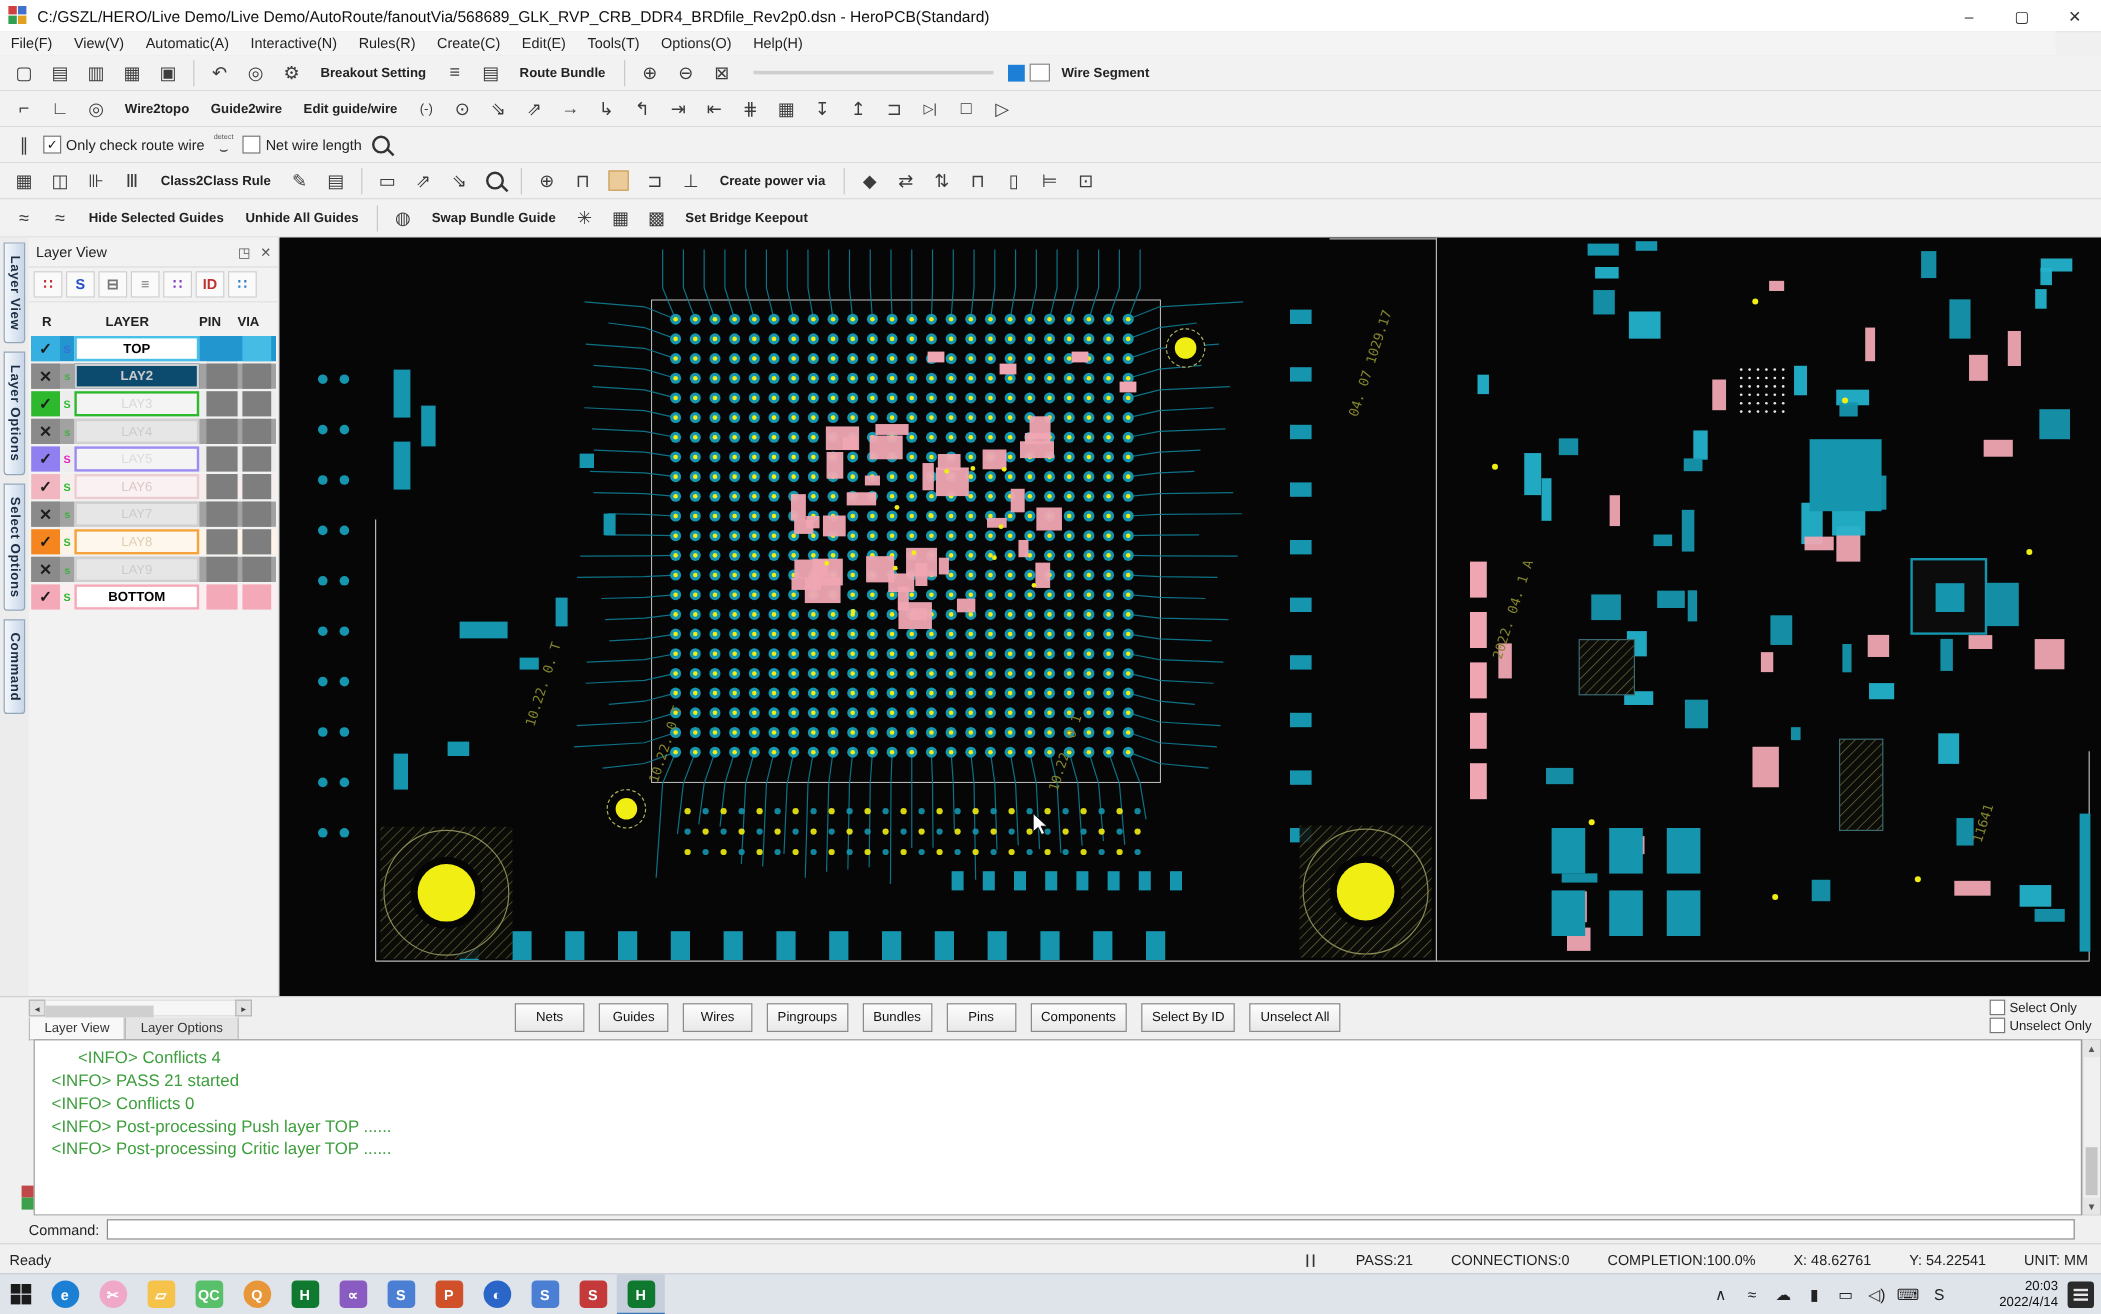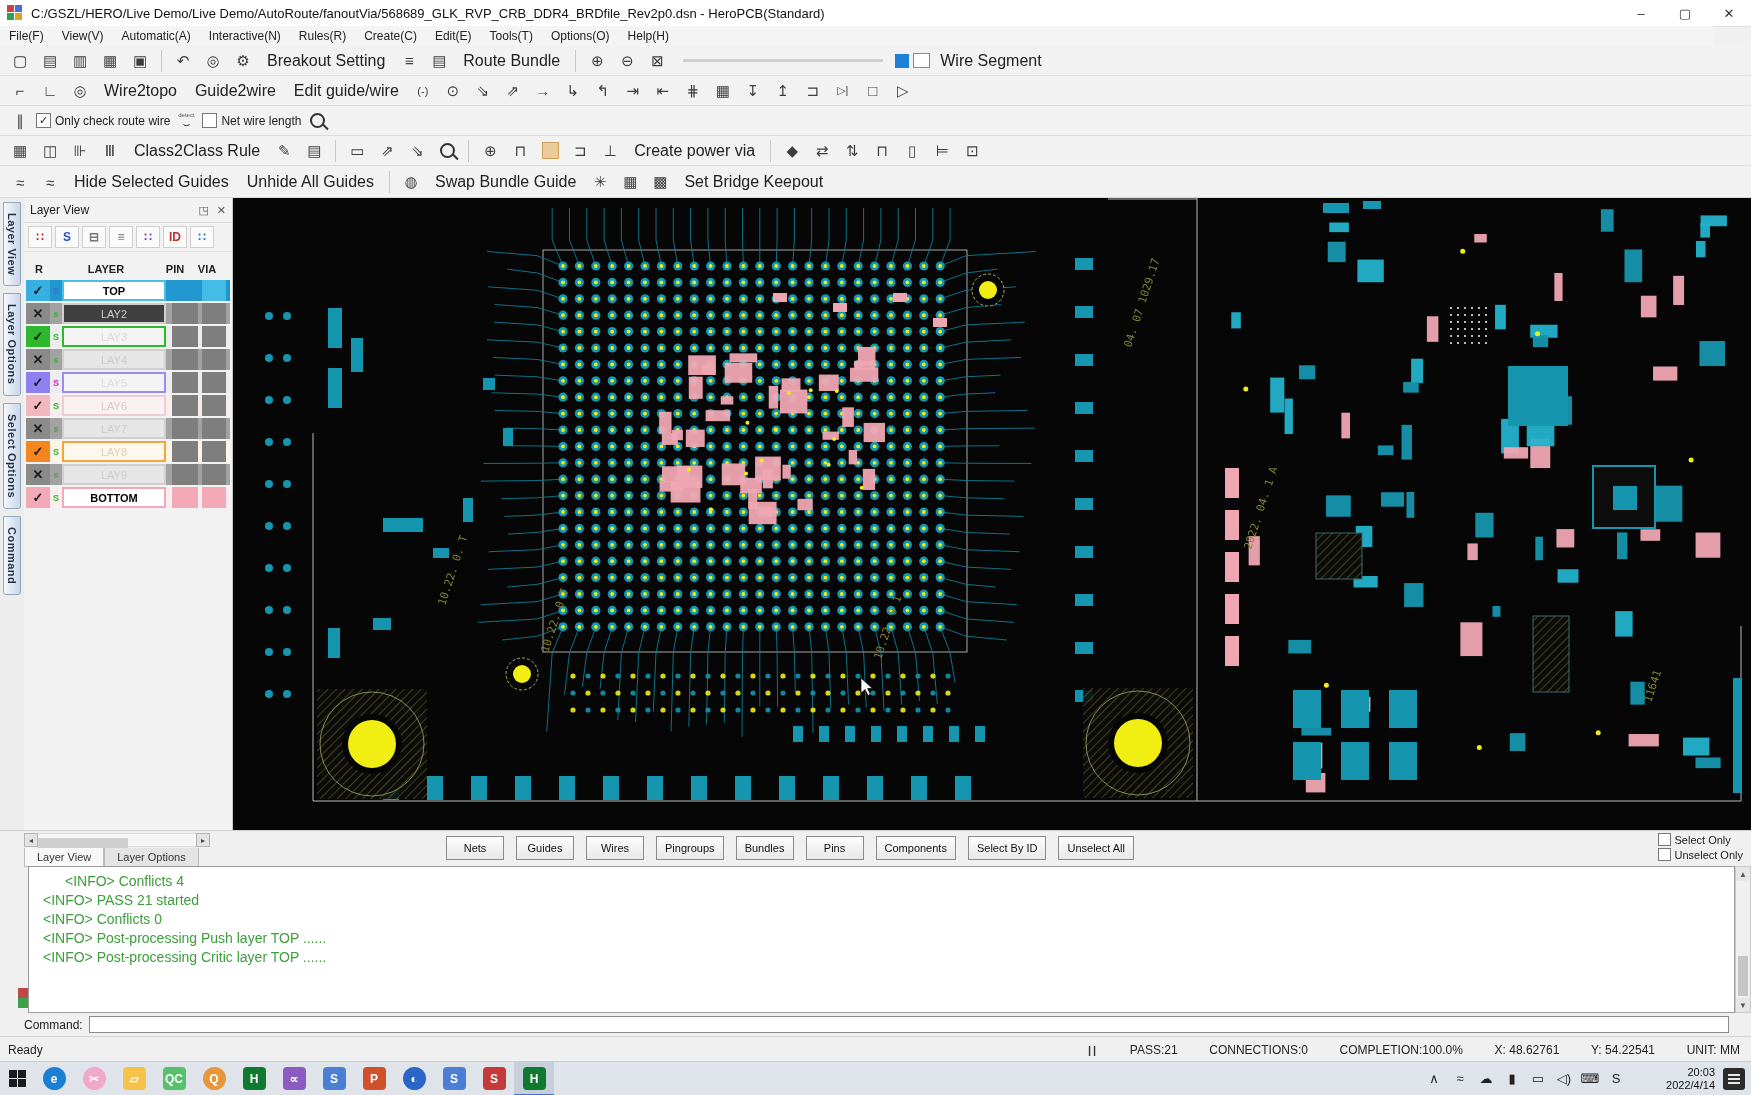--- a/index.html
+++ b/index.html
@@ -19,21 +19,21 @@
   .menubar{position:absolute;left:0;top:26px;width:1713px;height:20px;background:#f4f4f4;
            display:flex;align-items:center;border-bottom:1px solid #e3e3e3;}
   .menuitem{font-size:12px;padding:0 9px;color:#222;}
   
   .tbrow{position:absolute;left:0;width:1751px;height:30px;background:#f2f2f2;
          border-bottom:1px solid #dcdcdc;display:flex;align-items:center;padding-left:6px;
          box-sizing:border-box;gap:2px;}
   .tbi{min-width:26px;height:24px;display:flex;align-items:center;justify-content:center;
        font-size:15px;color:#3c3c3c;border:1px solid transparent;}
   .tbi.small{font-size:11px;}
-  .tbt{font-size:16px;color:#222;padding:0 8px;white-space:nowrap;}
+  .tbt{font-size:11px;color:#222;padding:0 8px;white-space:nowrap;font-weight:bold;}
   .tbsep{width:1px;height:22px;background:#c9c9c9;margin:0 5px;}
   .tbc{display:flex;align-items:center;gap:4px;font-size:12px;color:#222;white-space:nowrap;}
   .cbox{width:13px;height:13px;background:#fff;border:1px solid #777;display:flex;
         align-items:center;justify-content:center;font-size:11px;color:#222;}
   .mag{width:11px;height:11px;border:2px solid #333;border-radius:50%;position:relative;display:inline-block;}
   .mag::after{content:"";position:absolute;width:7px;height:2px;background:#333;
               right:-6px;bottom:-2px;transform:rotate(45deg);}
   .tan{width:15px;height:15px;background:#ecc996a;border:1px solid #caa05a;display:inline-block;background:#eccb9b;}
   .slider{width:200px;height:3px;background:#cfcfcf;margin:0 10px;}
   .togblue{width:14px;height:14px;background:#1e7fd6;display:inline-block;}
@@ -76,21 +76,21 @@
   .bottombar{position:absolute;left:0;top:830px;width:1751px;height:36px;background:#f0f0f0;
              border-top:1px solid #cfcfcf;box-sizing:border-box;}
   .pscroll{position:absolute;left:24px;top:3px;width:186px;height:12px;display:flex;align-items:center;}
   .pscroll .arr{width:12px;height:12px;background:#e3e3e3;border:1px solid #b5b5b5;font-size:8px;
                 display:flex;align-items:center;justify-content:center;color:#444;}
   .pscroll .track{flex:1;height:12px;background:#f6f6f6;border-top:1px solid #ddd;border-bottom:1px solid #ddd;}
   .pscroll .thumb{position:absolute;left:14px;width:90px;height:10px;top:4px;background:#cfcfcf;}
   .ptabs{position:absolute;left:24px;top:17px;display:flex;}
   .ptab{font-size:11px;padding:3px 12px;border:1px solid #bbb;border-top:none;background:#e4e4e4;color:#333;}
   .ptab.active{background:#f8f8f8;font-weight:normal;}
-  .bbtns{position:absolute;left:402px;top:5px;display:flex;gap:12px;padding-left:44px;}
+  .bbtns{position:absolute;left:385px;top:5px;display:flex;gap:12px;padding-left:44px;}
   .bbtn{min-width:58px;height:24px;background:linear-gradient(#fdfdfd,#e8e8e8);
         border:1px solid #8a8a8a;font-size:11px;color:#111;display:flex;align-items:center;
         justify-content:center;padding:0 8px;font-family:"Liberation Sans",sans-serif;}
   .bchecks{position:absolute;right:8px;top:2px;display:flex;flex-direction:column;gap:2px;align-items:flex-start;}
   .bcheck{display:flex;align-items:center;gap:4px;font-size:11px;color:#222;}
   .bcheck .cbox{width:11px;height:11px;}
   
   .console{position:absolute;left:28px;top:866px;width:1707px;height:147px;background:#ffffff;
            border:1px solid #9a9a9a;box-sizing:border-box;overflow:hidden;}
   .cline{margin:0;padding:0 14px;font-size:14px;line-height:19px;color:#3c9e3c;}
@@ -313,21 +313,21 @@
         <div class="lrow" style="background: rgb(33, 150, 207);">
           <div class="lr-r" style="background: rgb(53, 176, 224);">✓</div>
           <div class="lr-s" style="color: rgb(58, 111, 216);">S</div>
           <div class="lr-name" style="background: rgb(255, 255, 255); border: 2px solid rgb(73, 192, 234); color: rgb(0, 0, 0);">TOP</div>
           <div class="lr-pin" style="background: rgb(33, 150, 207);"></div>
           <div class="lr-via" style="background: rgb(69, 188, 230);"></div>
         </div>
         <div class="lrow" style="background: rgb(162, 162, 162);">
           <div class="lr-r" style="background: rgb(138, 138, 138);">✕</div>
           <div class="lr-s" style="color: rgb(58, 176, 58);">s</div>
-          <div class="lr-name" style="background: #404040; border: 2px solid rgb(208, 208, 208); color: rgb(204, 204, 204); font-weight: normal;">LAY2</div>
+          <div class="lr-name" style="background: #0c4a6e; border: 2px solid rgb(208, 208, 208); color: rgb(204, 204, 204); font-weight: bold;">LAY2</div>
           <div class="lr-pin" style="background: rgb(126, 126, 126);"></div>
           <div class="lr-via" style="background: rgb(126, 126, 126);"></div>
         </div>
         <div class="lrow" style="background: rgb(237, 237, 237);">
           <div class="lr-r" style="background: rgb(45, 184, 45);">✓</div>
           <div class="lr-s" style="color: rgb(45, 184, 45);">S</div>
           <div class="lr-name" style="background: rgb(244, 244, 244); border: 2px solid rgb(45, 184, 45); color: rgb(216, 216, 216); font-weight: normal;">LAY3</div>
           <div class="lr-pin" style="background: rgb(126, 126, 126);"></div>
           <div class="lr-via" style="background: rgb(126, 126, 126);"></div>
         </div>

